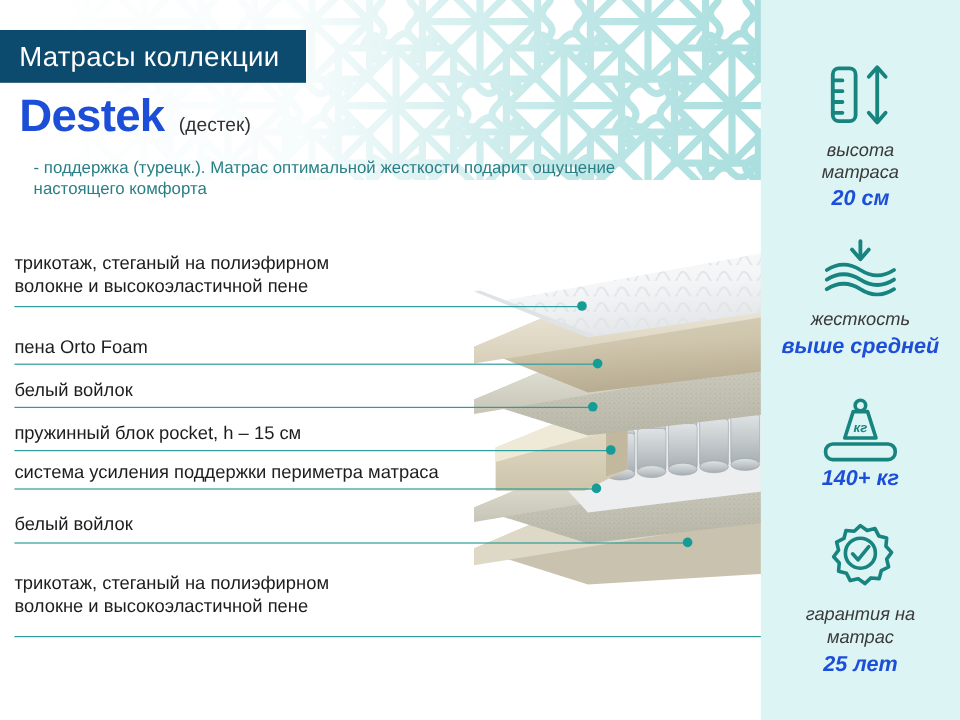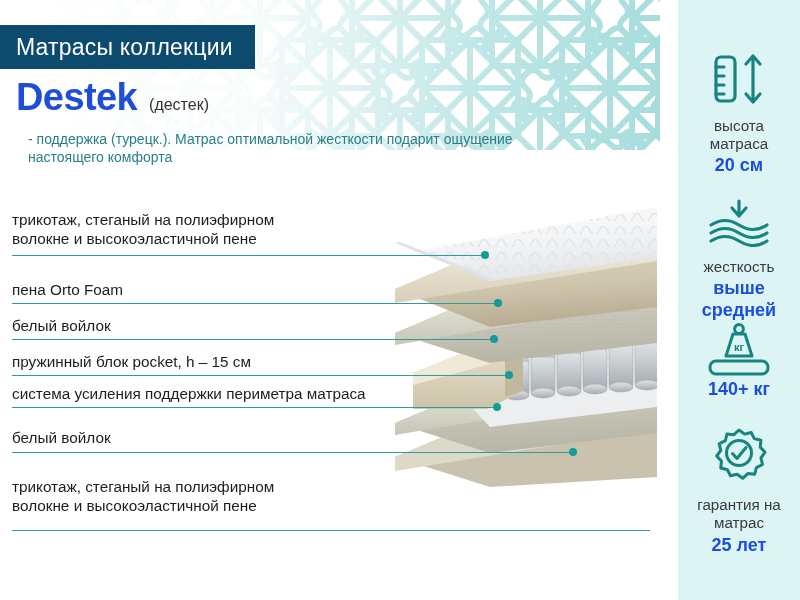--- a/index.html
+++ b/index.html
@@ -108,28 +108,29 @@
     height: 8px;
     border-radius: 50%;
     background: #159c96;
   }
 
   
   #feature-sidebar {
     position: absolute;
     right: 0;
     top: 0;
-    width: 122px;
+    width: 166px;
     height: 600px;
     background: #ddf4f4;
     display: flex;
     flex-direction: column;
     align-items: center;
     padding-top: 52px;
     box-sizing: border-box;
+    font-style: italic;
   }
   .feature {
     width: 100%;
     display: flex;
     flex-direction: column;
     align-items: center;
     text-align: center;
   }
   .feature-icon {
     display: block;
@@ -143,21 +144,21 @@
     white-space: pre-line;
   }
   .feature-value {
     color: #1d4ed8;
     font-size: 18px;
     font-weight: bold;
     line-height: 1.2;
     margin-top: 2px;
   }
   #feature-height  { margin-bottom: 22px; }
-  #feature-firmness { }
+  #feature-firmness { margin-bottom: 30px; }
   #feature-load    { margin-bottom: 26px; }
 </style>
 </head>
 <body>
 
 <div id="page">
 
   <svg id="bg-pattern" viewBox="0 0 660 150" preserveAspectRatio="none">
     <defs>
       <linearGradient id="fadeGrad" x1="0" y1="0" x2="1" y2="0">

